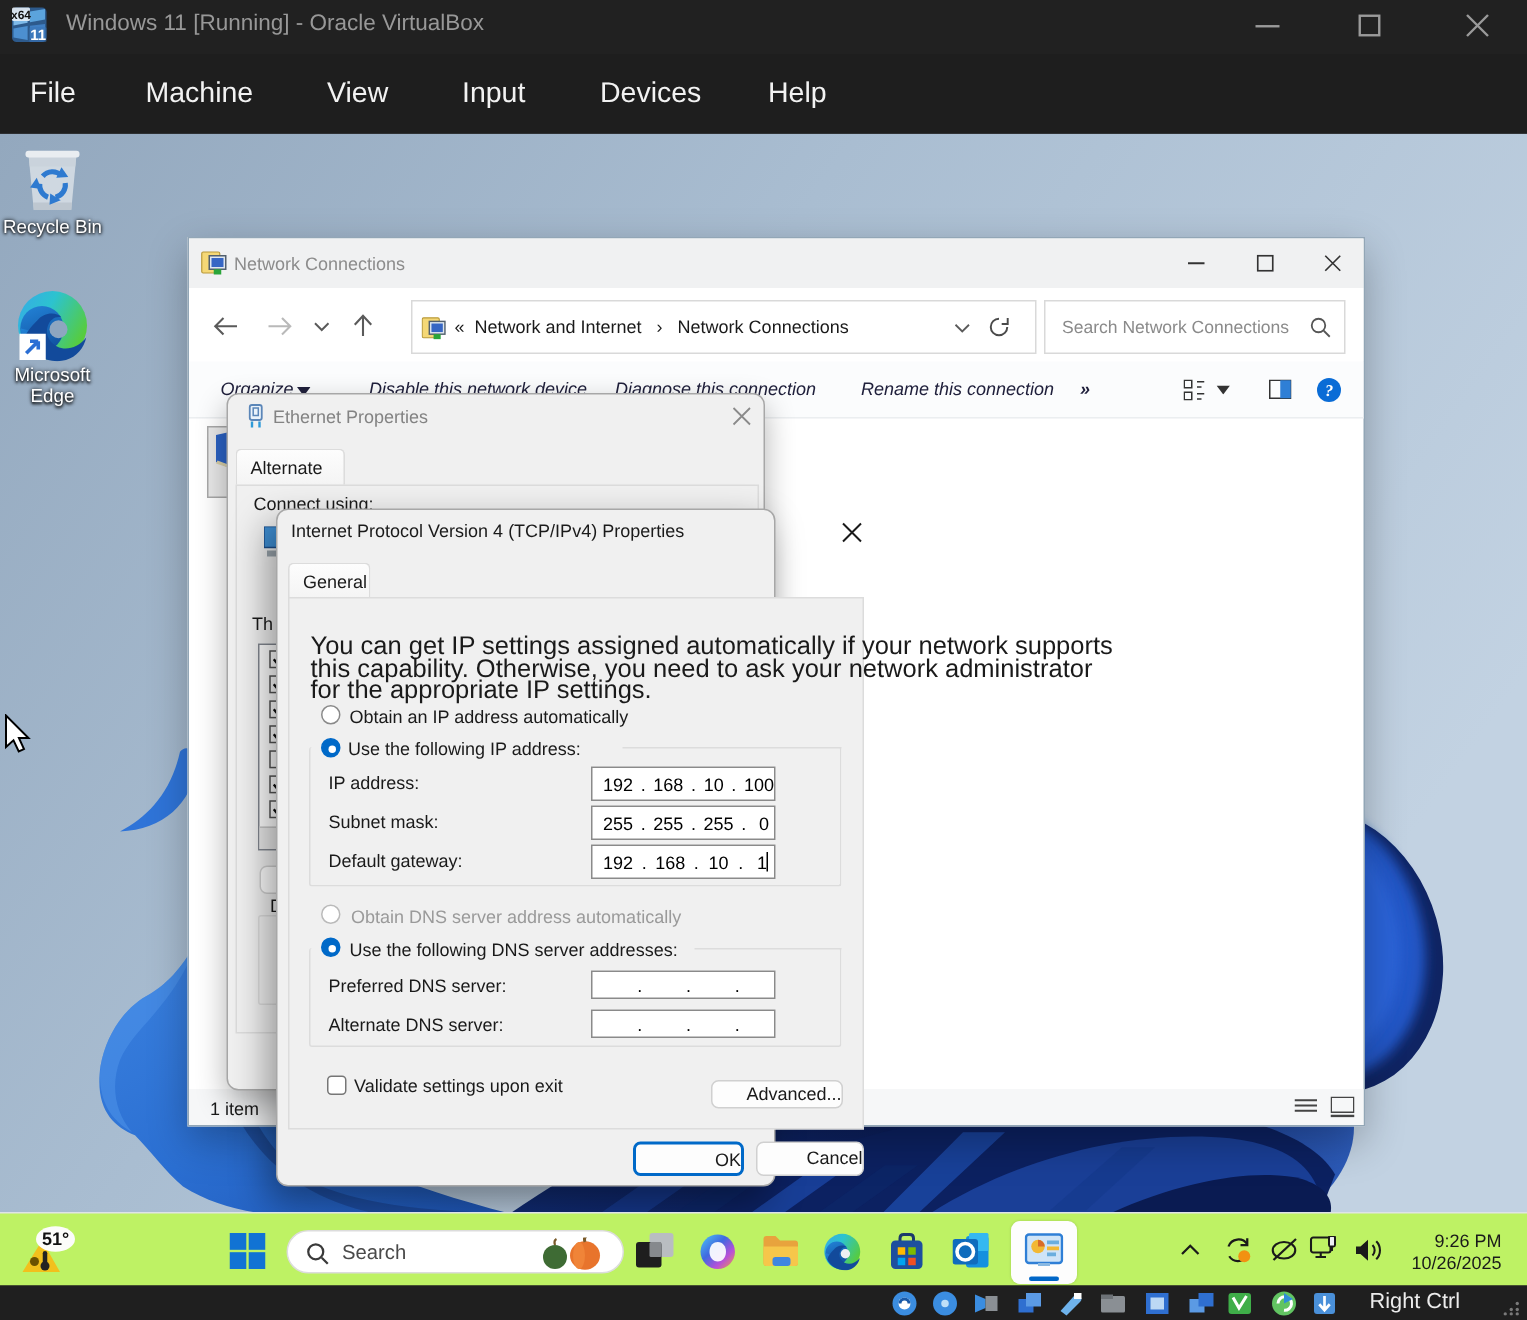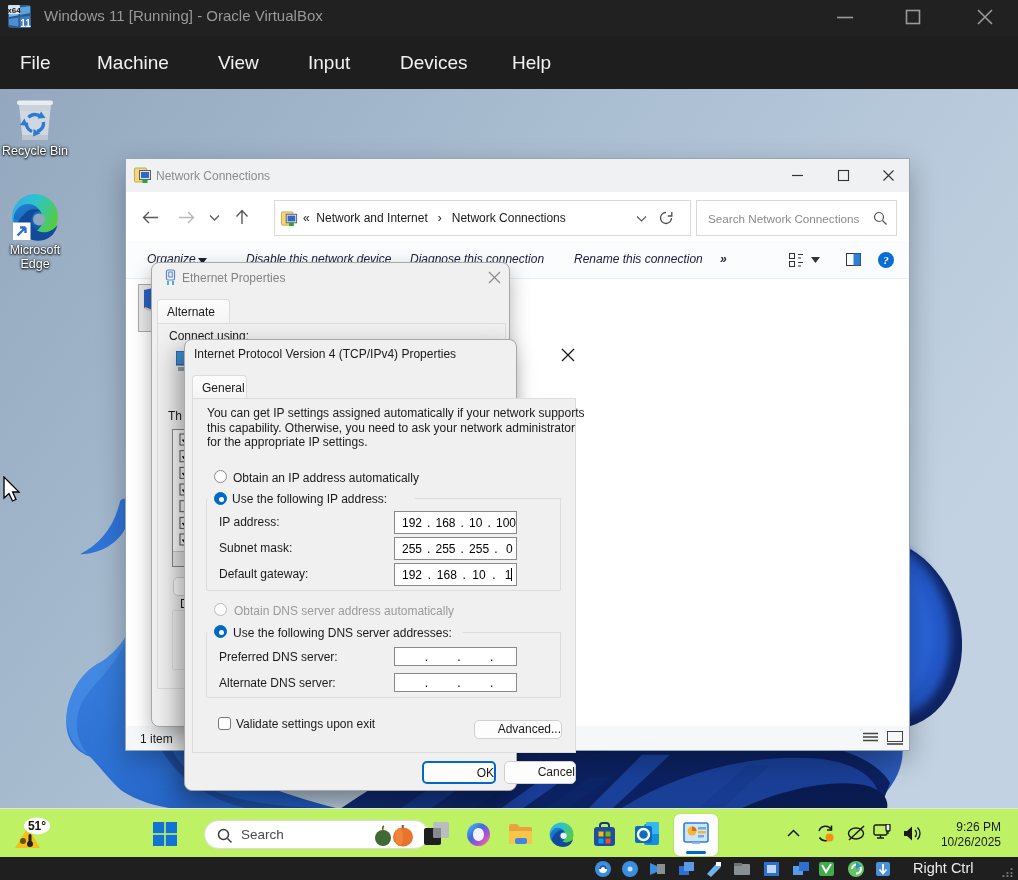--- a/index.html
+++ b/index.html
@@ -328,21 +328,21 @@
 
 <div class="abs dlg" id="ipdlg">
   <span class="abs" style="left:9px;top:7px;font-size:12px;color:#1a1a1a">Internet Protocol Version 4 (TCP/IPv4) Properties</span>
   <svg class="abs" style="left:374px;top:6px" width="18" height="18">
       <path d="M3 3 L15 15 M15 3 L3 15" stroke="#1a1a1a" stroke-width="1.3"></path>
     </svg>
   <div class="tabbox" style="left:7px;top:35px;width:55px;height:24px;">
       <span class="abs" style="left:9px;top:5px">General</span>
     </div>
   <div class="tabpage" style="left:7px;top:58px;width:384px;height:355px"></div>
-  <div class="abs" style="left:22px;top:66px;line-height:14.5px;white-space:nowrap;font-size:12px;color:#1a1a1a">You can get IP settings assigned automatically if your network supports<br>this capability. Otherwise, you need to ask your network administrator<br>for the appropriate IP settings.</div>
+  <div class="abs" style="left:22px;top:84px;line-height:14.5px;white-space:nowrap;font-size:17px;color:#1a1a1a">You can get IP settings assigned automatically if your network supports<br>this capability. Otherwise, you need to ask your network administrator<br>for the appropriate IP settings.</div>
   <div class="radio" style="left:29px;top:130px"></div>
   <span class="abs f12" style="left:48px;top:131px">Obtain an IP address automatically</span>
   <div class="radio on" style="left:29px;top:152px"></div>
   <span class="abs f12" style="left:47px;top:152px">Use the following IP address:</span>
   <div class="grp" style="left:21px;top:158px;width:355px;height:93px;border-top:none"></div>
   <div class="abs" style="left:230px;top:158px;width:146px;height:1px;background:#dcdcdc"></div>
   <span class="abs f12" style="left:34px;top:175px">IP address:</span>
   <div class="ipfield" style="left:209px;top:171px">
       <i>192</i>
       <i>.</i>
@@ -413,21 +413,21 @@
     <circle cx="20" cy="27" r="3" fill="#222"></circle>
     <ellipse cx="27" cy="9" rx="13" ry="8.5" fill="#fcfcfa"></ellipse>
     <text x="27" y="13" font-size="12" font-weight="bold" text-anchor="middle" fill="#111" font-family="Liberation Sans">51°</text>
   </svg>
   <svg class="abs" style="left:153px;top:13px" width="24" height="24" viewBox="0 0 24 24">
     <rect x="0" y="0" width="11.2" height="11.2" fill="#1173d4"></rect>
       <rect x="12.8" y="0" width="11.2" height="11.2" fill="#1173d4"></rect>
     <rect x="0" y="12.8" width="11.2" height="11.2" fill="#1173d4"></rect>
       <rect x="12.8" y="12.8" width="11.2" height="11.2" fill="#1173d4"></rect>
   </svg>
-  <div class="abs" style="left:204px;top:11px;width:225px;height:29px;background:#fff;border:1px solid #dcdcdc;border-radius:15px">
+  <div class="abs" style="left:191px;top:11px;width:225px;height:29px;background:#fff;border:1px solid #dcdcdc;border-radius:15px">
     <svg class="abs" style="left:12px;top:7px" width="16" height="16">
         <circle cx="6.5" cy="6.5" r="5" fill="none" stroke="#3a3a3a" stroke-width="1.5"></circle>
         <path d="M10.5 10.5 L14.5 14.5" stroke="#3a3a3a" stroke-width="1.5"></path>
       </svg>
     <span class="abs" style="left:36px;top:6px;font-size:13.5px;color:#4a4a4a">Search</span>
     <circle></circle>
     <svg class="abs" style="left:168px;top:4px" width="46" height="22" viewBox="0 0 46 22">
       <ellipse cx="10" cy="13" rx="8" ry="8" fill="#3e6b34"></ellipse>
       <path d="M10 5 Q9 2 11 1" stroke="#7a5a2a" stroke-width="1.5" fill="none"></path>
       <ellipse cx="30" cy="12" rx="10" ry="9.5" fill="#e8742c"></ellipse>

